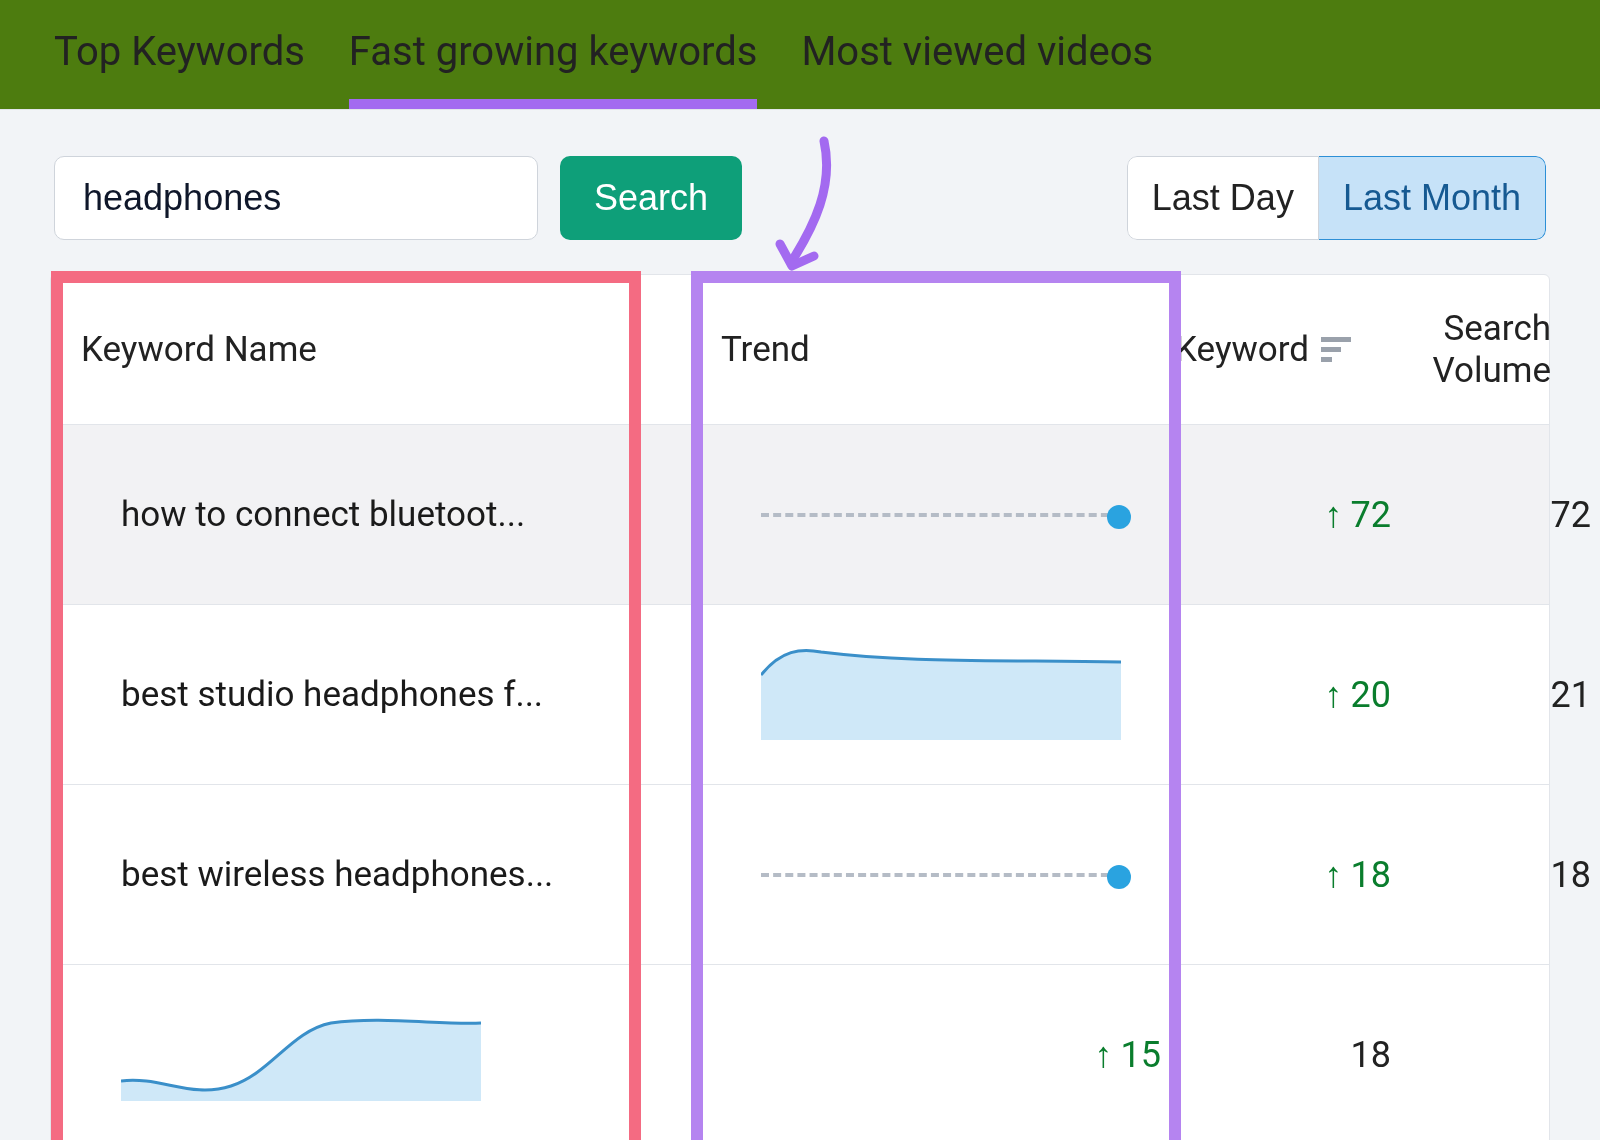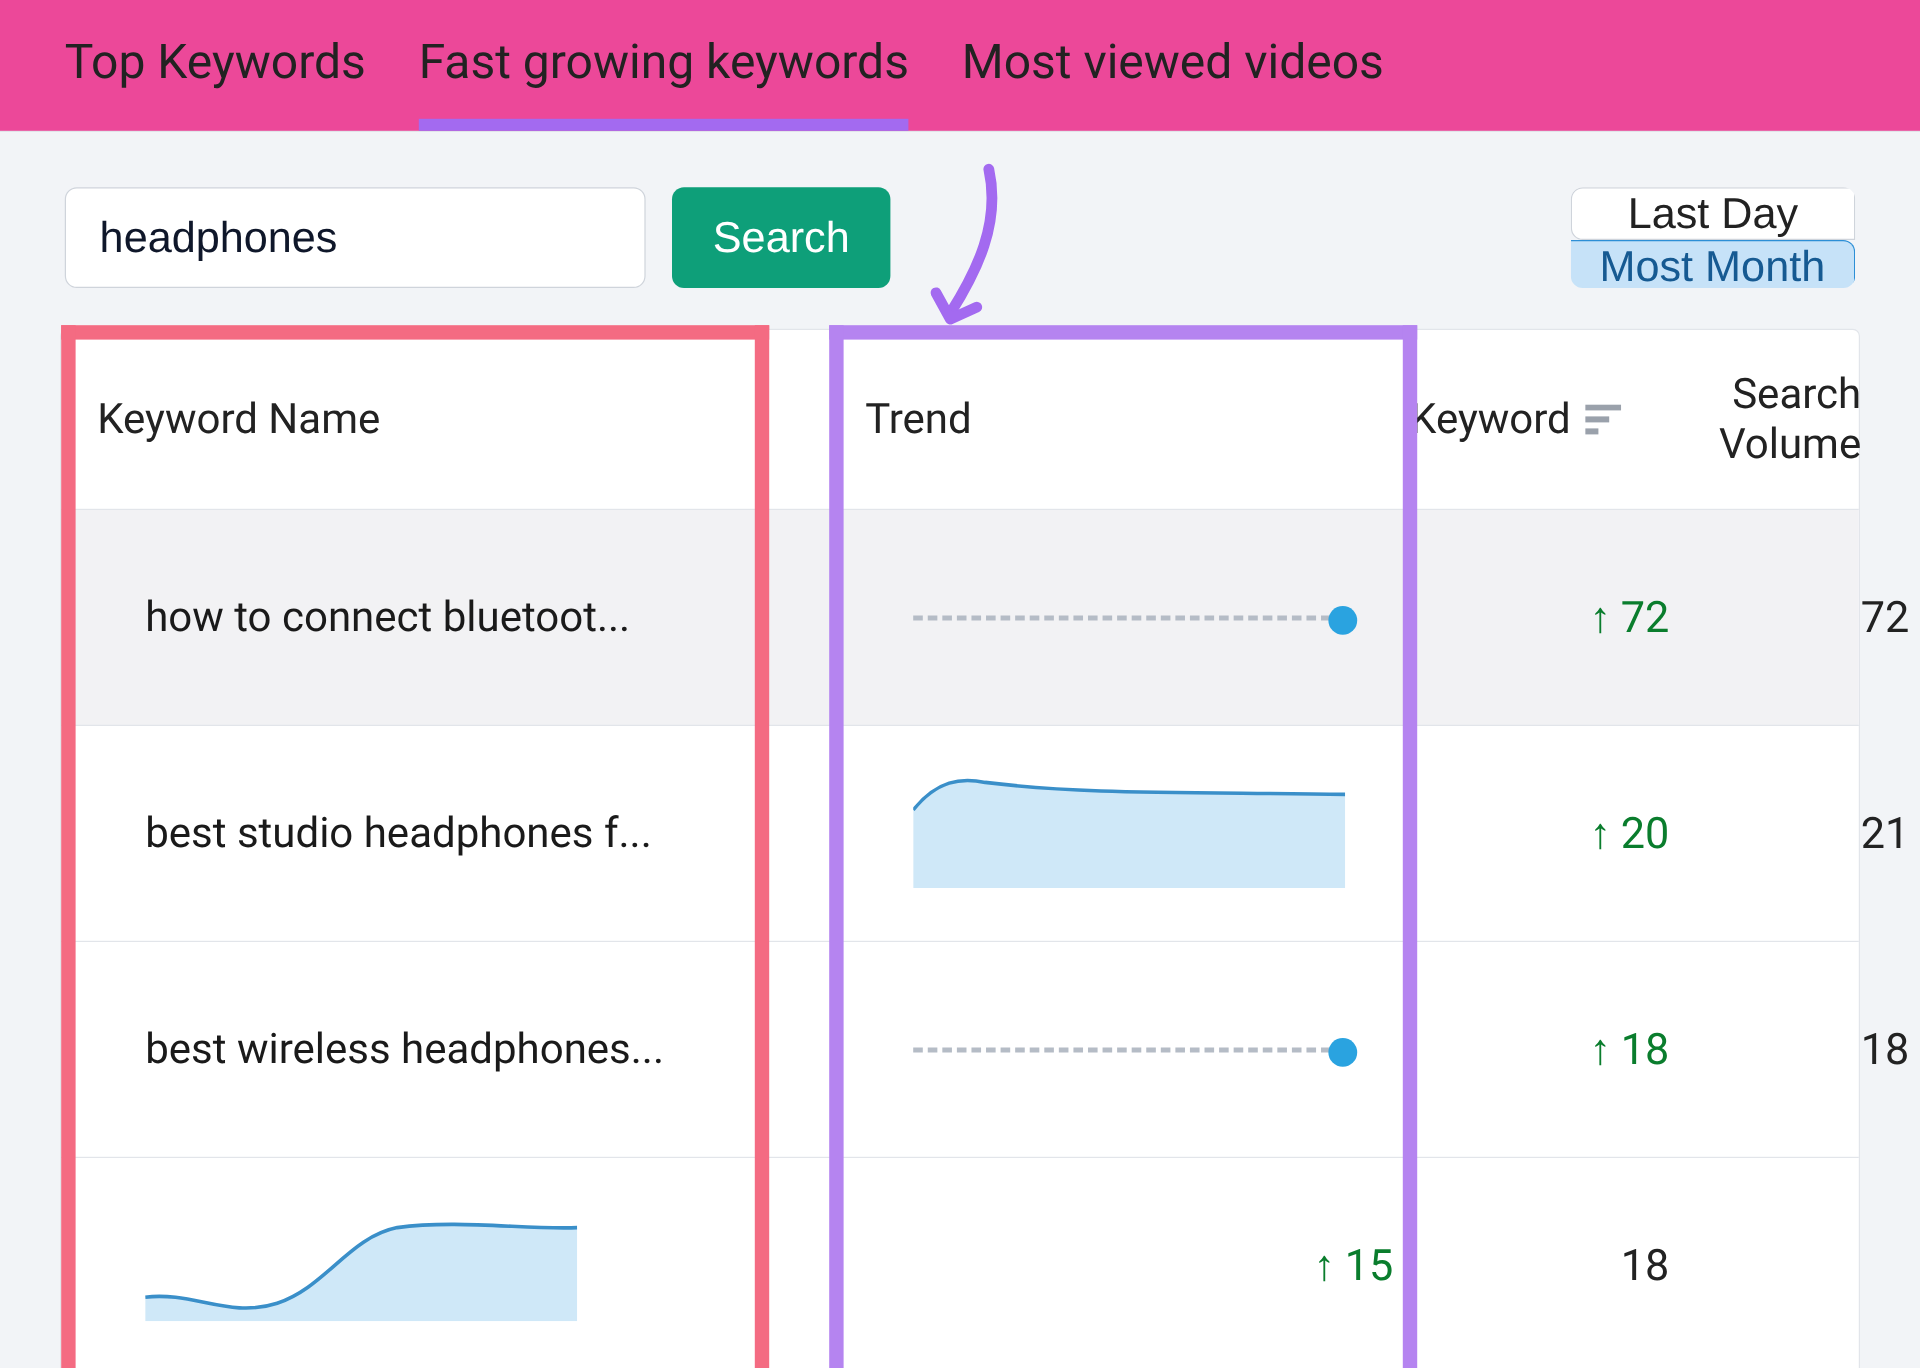--- a/index.html
+++ b/index.html
@@ -11,21 +11,21 @@
     overflow: hidden;
     color: #1a1a1a;
   }
 
   
   .tabs {
     display: flex;
     gap: 44px;
     padding: 28px 54px 0 54px;
     border-bottom: 1px solid #e2e5ea;
-    background: #ec4899;
+    background: #4d7c0f;
   }
   .tab {
     font-size: 40px;
     color: #222;
     padding-bottom: 24px;
     cursor: pointer;
     border-bottom: 10px solid transparent;
   }
   .tab.active {
     border-bottom-color: #a36af0;
@@ -57,21 +57,20 @@
     color: #fff;
     font-size: 36px;
     cursor: pointer;
   }
   .spacer { flex: 1; }
   .range-group {
     display: flex;
     height: 84px;
     border-radius: 10px;
     overflow: hidden;
-    flex-direction: column;
   }
   .range-btn {
     height: 100%;
     padding: 0 24px;
     font-size: 36px;
     color: #222;
     background: #fff;
     border: 1px solid #cfd4db;
     cursor: pointer;
   }
@@ -164,21 +163,21 @@
   <div class="tab active">Fast growing keywords</div>
   <div class="tab">Most viewed videos</div>
 </div>
 
 <div class="controls">
   <input class="search-input" value="headphones" style="">
   <button class="search-btn">Search</button>
   <div class="spacer"></div>
   <div class="range-group">
     <button class="range-btn">Last Day</button>
-    <button class="range-btn active">Most Month</button>
+    <button class="range-btn active">Last Month</button>
   </div>
 </div>
 
 <div class="arrow-wrap">
   <svg width="70" height="140" viewBox="0 0 70 140">
     <path d="M50 5 C 60 50, 40 90, 18 125" fill="none" stroke="#a36af0" stroke-width="9" stroke-linecap="round"></path>
     <path d="M6 108 L18 130 L40 120" fill="none" stroke="#a36af0" stroke-width="9" stroke-linecap="round" stroke-linejoin="round"></path>
   </svg>
 </div>
 

